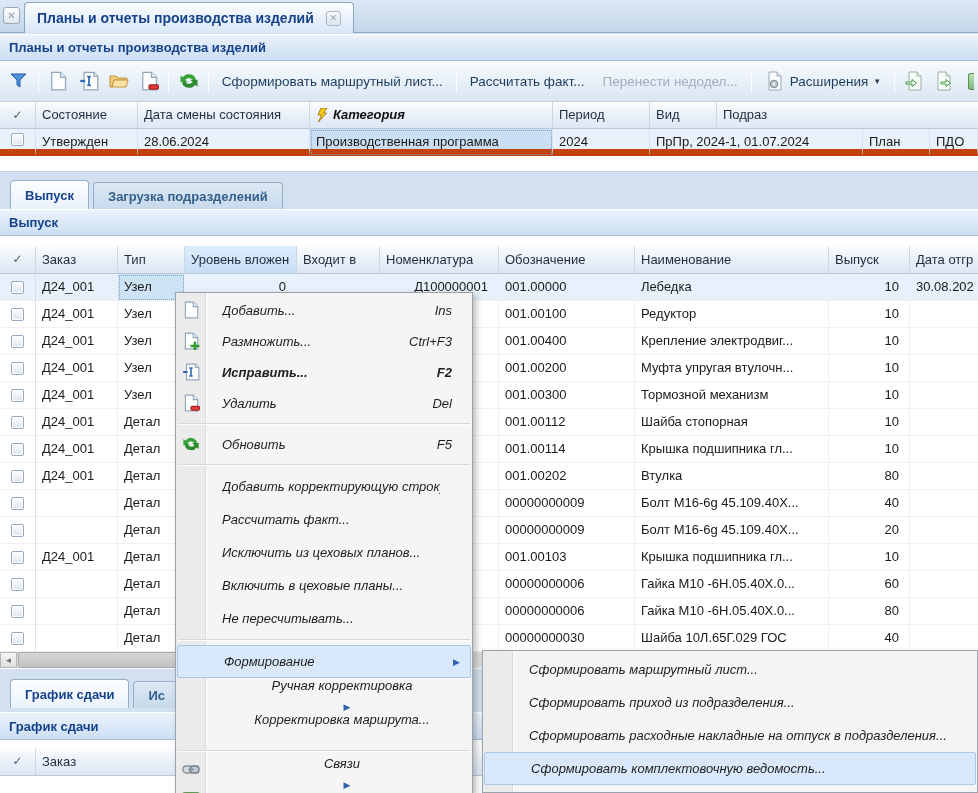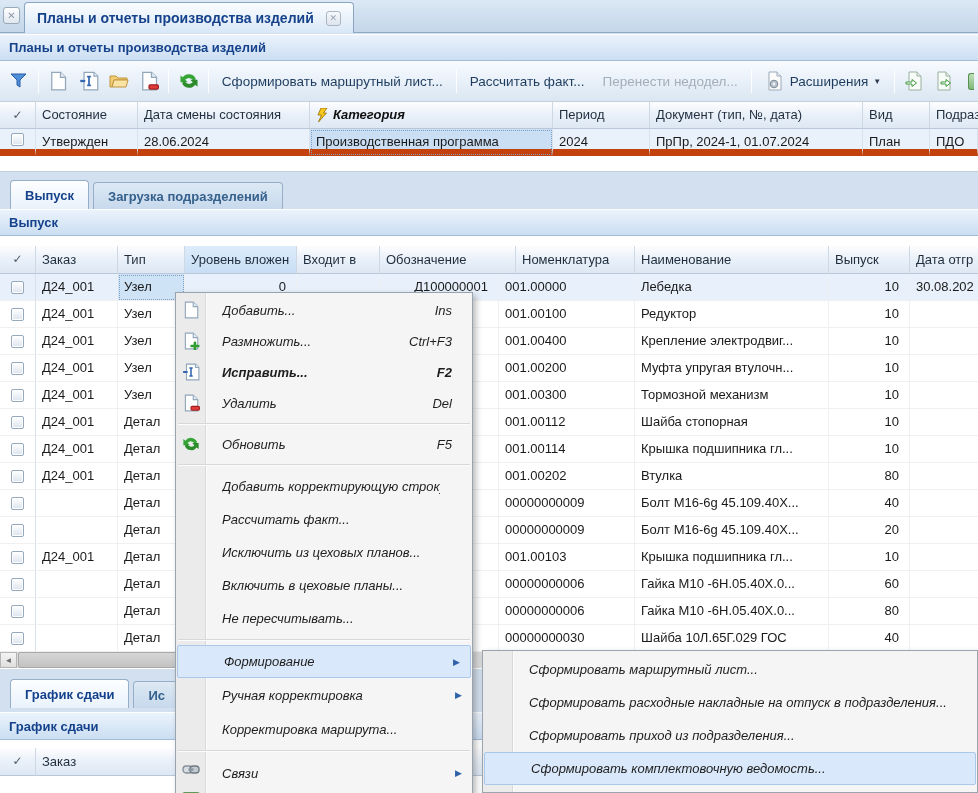--- a/index.html
+++ b/index.html
@@ -105,21 +105,21 @@
   
   .menu { position: absolute; background: #f5f5f5; border: 1px solid #9aa4ae;
     box-shadow: 3px 3px 6px rgba(60,60,60,.35); }
   .menu-gutter { position: absolute; left: 0; top: 0; bottom: 0; width: 30px;
     background: #ebebeb; border-right: 1px solid #d9d9d9; box-shadow: 1px 0 0 #fcfcfc; }
   .ctx { left: 175px; top: 292px; width: 298px; height: 502px; z-index: 50; }
   .menu-items { position: relative; padding-top: 2px; font-style: italic; }
   .mi { position: relative; height: 31px; display: flex; align-items: center;
     padding: 0 10px 0 46px; font-size: 13px; color: #1e1e1e; }
   .mi.lg { height: 33px; }
-  .mi.xl { height: 34px; }
+  .mi.xl { height: 34px; flex-direction: column; }
   .mi.bold .mi-label { font-weight: bold; }
   .mi.bold .mi-short { font-weight: bold; }
   .mi.sep { height: 10px; padding: 0; }
   .mi.sep::before { content: ""; position: absolute; left: 2px; right: 2px; top: 4px;
     border-top: 1px solid #d8d8d8; border-bottom: 1px solid #fcfcfc; }
   .mi.hl { background: #d9e8fa; border: 1px solid #aac8ea; border-radius: 2px;
     margin: 0 1px; height: 33px; }
   .mi.clip { height: 9px; overflow: hidden; }
   .mi-label { flex: 1; white-space: nowrap; overflow: hidden; }
   .mi-short { font-size: 13px; color: #1e1e1e; margin-left: 12px; }
@@ -225,21 +225,20 @@
       <div class="hc chk pc0"><span class="chk-glyph">✓</span></div>
       <div class="hc pc1">Состояние</div>
       <div class="hc pc2">Дата смены состояния</div>
       <div class="hc pc3 cat-head">
         <svg width="13" height="14" viewBox="0 0 13 14">
             <polygon points="5,0 11,0 7.5,5 10.5,5 2.5,14 5.5,7 2,7" fill="#fbc919" stroke="#8f6c00" stroke-width="0.8"></polygon>
           </svg>
         <span>Категория</span>
       </div>
       <div class="hc pc4">Период</div>
-      <div class="hc pc5">Документ (тип, №, дата)</div>
       <div class="hc pc6">Вид</div>
       <div class="hc pc7">Подраз</div>
     </div>
     <div class="grow">
       <div class="gc chkc pc0">
           <span class="cb"></span>
         </div>
       <div class="gc pc1">Утвержден</div>
       <div class="gc pc2">28.06.2024</div>
       <div class="gc pc3 curcat">Производственная программа</div>
@@ -256,22 +255,22 @@
   </div>
   <div class="sect-header sect1">Выпуск</div>
 
   <div class="main-grid">
     <div class="ghead">
       <div class="hc chk c0"><span class="chk-glyph">✓</span></div>
       <div class="hc c1">Заказ</div>
       <div class="hc c2">Тип</div>
       <div class="hc c3 sorted">Уровень вложен</div>
       <div class="hc c4">Входит в</div>
+      <div class="hc c5">Номенклатура</div>
       <div class="hc c6">Обозначение</div>
-      <div class="hc c5">Номенклатура</div>
       <div class="hc c7">Наименование</div>
       <div class="hc c8">Выпуск</div>
       <div class="hc c9">Дата отгр</div>
     </div>
     <div class="g2-body">
 
         <div class="grow sel">
           <div class="gc chkc c0">
             <span class="cb"></span>
           </div>
@@ -647,25 +646,25 @@
 
   <div class="menu sub">
     <div class="menu-gutter"></div>
     <div class="menu-items">
 
         <div class="mi">
           <span class="mi-label">Сформировать маршрутный лист...</span>
         </div>
 
         <div class="mi">
+          <span class="mi-label">Сформировать приход из подразделения...</span>
+        </div>
+
+        <div class="mi">
           <span class="mi-label">Сформировать расходные накладные на отпуск в подразделения...</span>
-        </div>
-
-        <div class="mi">
-          <span class="mi-label">Сформировать приход из подразделения...</span>
         </div>
 
         <div class="mi hl">
           <span class="mi-label">Сформировать комплектовочную ведомость...</span>
         </div>
 
         <div class="mi clip">
           
         </div>
       </div>

